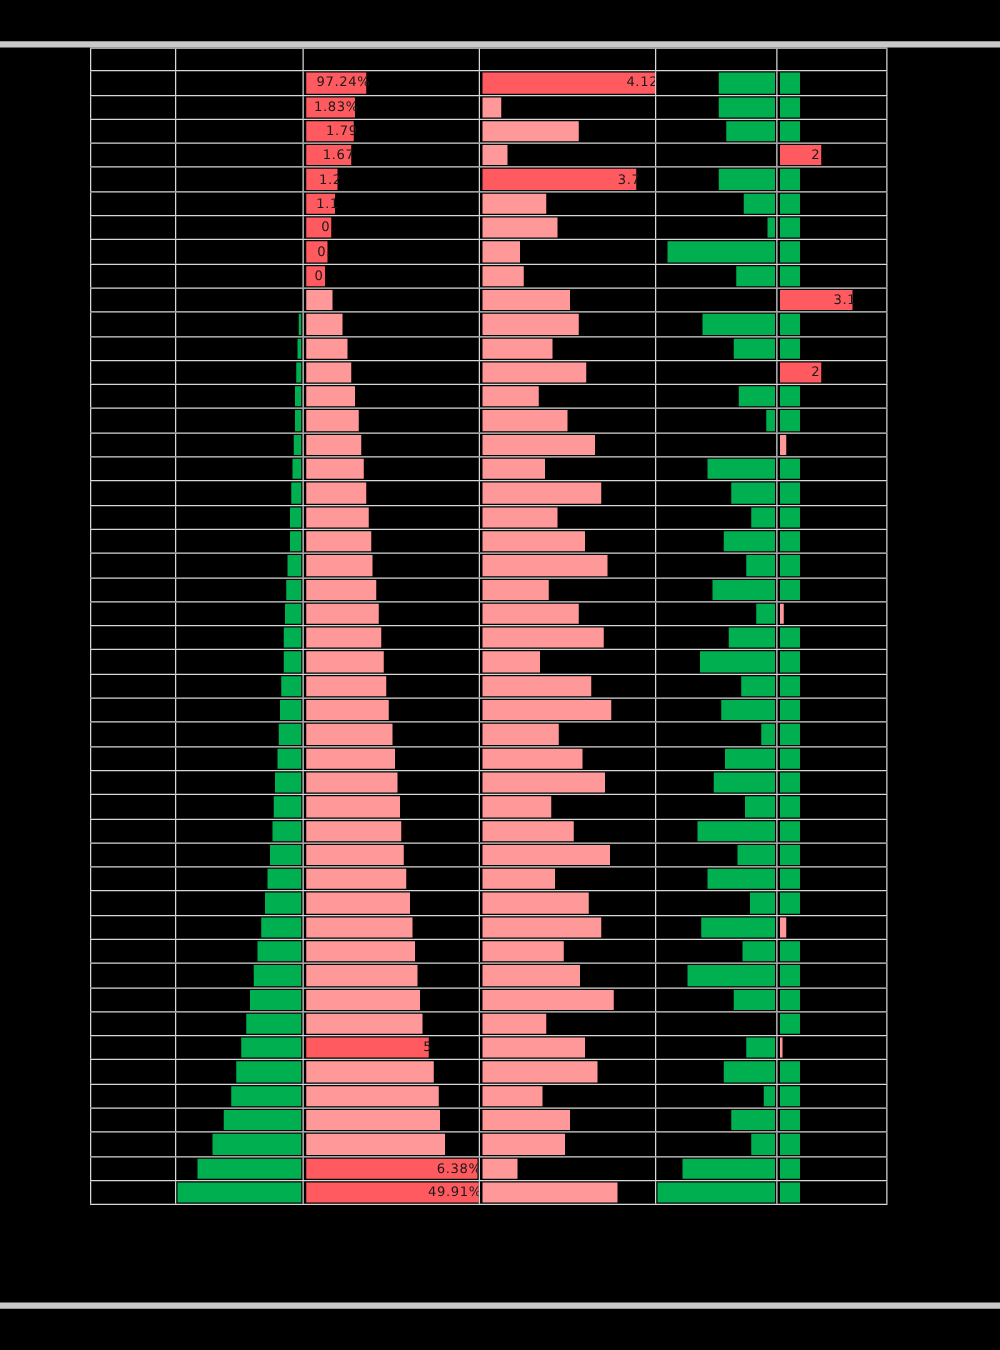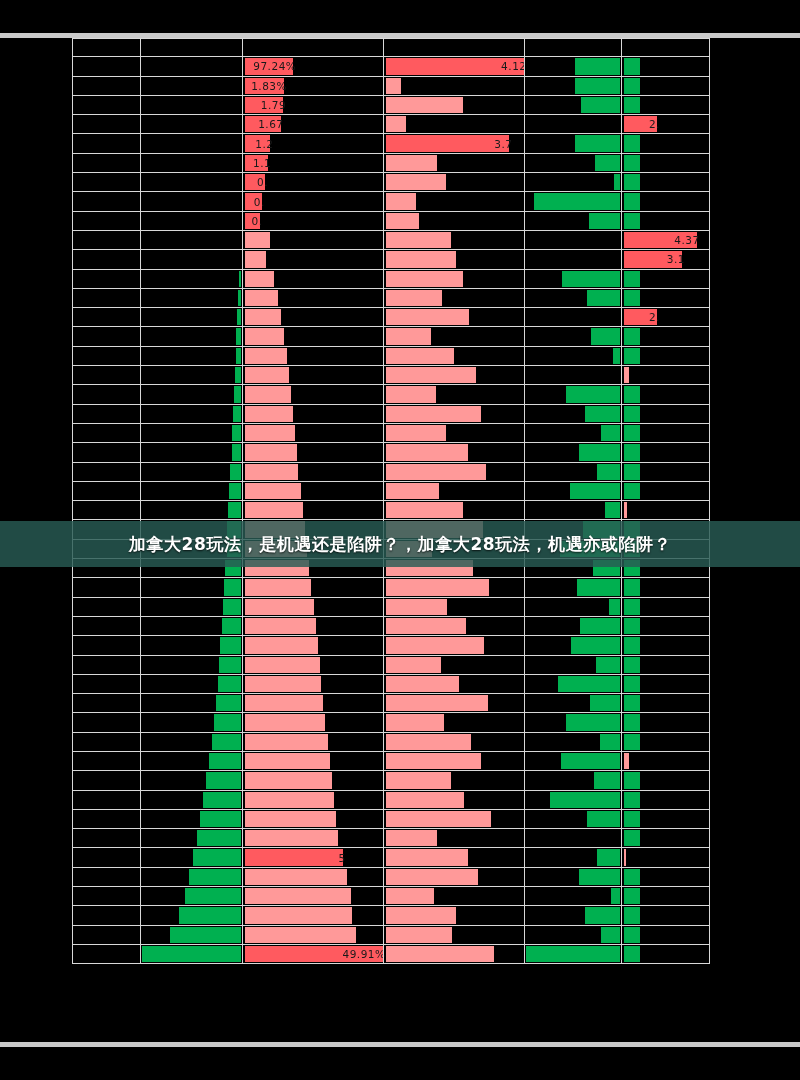--- a/index.html
+++ b/index.html
@@ -234,37 +234,20 @@
         <div class="cell last" style="left: 549px; width: 89px;">
           <div class="bar neg" style="width: 16.7315px; left: 1.5px;"></div>
         </div>
       </div>
       <div class="row">
         <div class="cell" style="left: 0px; width: 68px;"></div>
         <div class="cell" style="left: 68px; width: 102px;">
           <div class="bar pos" style="width: 0px; left: 100.5px;"></div>
         </div>
         <div class="cell" style="left: 170px; width: 141px;">
-          <div class="bar pos" style="width: 25.9155px; left: 1.5px;"></div>
-        </div>
-        <div class="cell" style="left: 311px; width: 141px;">
-          <div class="bar pos" style="width: 65.3155px; left: 1.5px;"></div>
-        </div>
-        <div class="cell" style="left: 452px; width: 97px;"></div>
-        <div class="cell last" style="left: 549px; width: 89px;">
-          <div class="bar red" style="width: 73.1167px; left: 1.5px;"></div>
-          <span class="lbl dark" style="left: 1.5px; width: 73.1167px; justify-content: flex-end;">4.37</span>
-        </div>
-      </div>
-      <div class="row">
-        <div class="cell" style="left: 0px; width: 68px;"></div>
-        <div class="cell" style="left: 68px; width: 102px;">
-          <div class="bar pos" style="width: 0px; left: 100.5px;"></div>
-        </div>
-        <div class="cell" style="left: 170px; width: 141px;">
           <div class="bar pos" style="width: 21.5962px; left: 1.5px;"></div>
         </div>
         <div class="cell" style="left: 311px; width: 141px;">
           <div class="bar pos" style="width: 70.3398px; left: 1.5px;"></div>
         </div>
         <div class="cell" style="left: 452px; width: 97px;"></div>
         <div class="cell last" style="left: 549px; width: 89px;">
           <div class="bar red" style="width: 58.5603px; left: 1.5px;"></div>
           <span class="lbl dark" style="left: 1.5px; width: 58.5603px; justify-content: flex-end;">3.1</span>
         </div>
@@ -891,35 +874,51 @@
         <div class="cell" style="left: 452px; width: 97px;">
           <div class="bar neg" style="width: 18.3913px; right: 1.5px;"></div>
         </div>
         <div class="cell last" style="left: 549px; width: 89px;">
           <div class="bar neg" style="width: 16.7315px; left: 1.5px;"></div>
         </div>
       </div>
       <div class="row">
         <div class="cell" style="left: 0px; width: 68px;"></div>
         <div class="cell" style="left: 68px; width: 102px;">
+          <div class="bar neg" style="width: 82.5px; right: 1.5px;"></div>
+        </div>
+        <div class="cell" style="left: 170px; width: 141px;">
+          <div class="bar red" style="width: 137.784px; left: 1.5px;"></div>
+          <span class="lbl dark" style="left: 1.5px; width: 137.784px; justify-content: flex-end;">6.38%</span>
+        </div>
+        <div class="cell" style="left: 311px; width: 141px;">
+          <div class="bar pos" style="width: 28.4709px; left: 1.5px;"></div>
+        </div>
+        <div class="cell" style="left: 452px; width: 97px;">
+          <div class="bar neg" style="width: 73.5652px; right: 1.5px;"></div>
+        </div>
+        <div class="cell last" style="left: 549px; width: 89px;">
+          <div class="bar neg" style="width: 16.7315px; left: 1.5px;"></div>
+        </div>
+      </div>
+      <div class="row">
+        <div class="cell" style="left: 0px; width: 68px;"></div>
+        <div class="cell" style="left: 68px; width: 102px;">
           <div class="bar neg" style="width: 99px; right: 1.5px;"></div>
         </div>
         <div class="cell" style="left: 170px; width: 141px;">
           <div class="bar red" style="width: 138px; left: 1.5px;"></div>
           <span class="lbl dark" style="left: 1.5px; width: 138px; justify-content: flex-end;">49.91%</span>
         </div>
         <div class="cell" style="left: 311px; width: 141px;">
           <div class="bar pos" style="width: 108.859px; left: 1.5px;"></div>
         </div>
         <div class="cell" style="left: 452px; width: 97px;">
           <div class="bar neg" style="width: 94px; right: 1.5px;"></div>
         </div>
         <div class="cell last" style="left: 549px; width: 89px;">
           <div class="bar neg" style="width: 16.7315px; left: 1.5px;"></div>
         </div>
       </div>
     </div>
 
-  <div id="overlay">
-    <span id="overlay-text">加拿大28玩法，是机遇还是陷阱？，加拿大28玩法，机遇亦或陷阱？</span>
-  </div>
 
 </div>
 
 </body></html>

